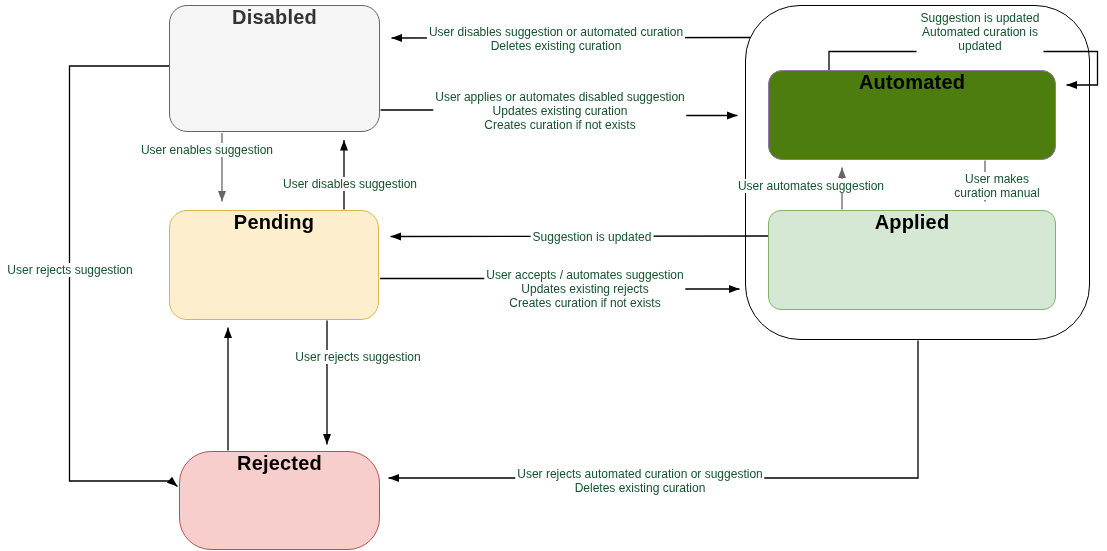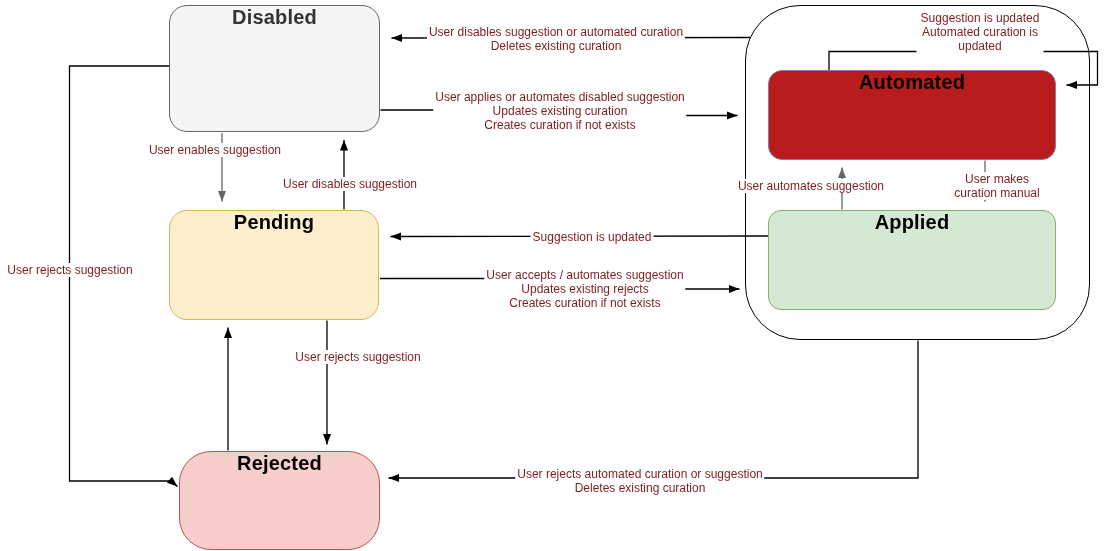--- a/index.html
+++ b/index.html
@@ -36,21 +36,21 @@
   #st-disabled  { left: 169px; top: 5px;   width: 211px; height: 127px; }
   #st-pending   { left: 169px; top: 210px; width: 210px; height: 110px; }
   #st-rejected  { left: 179px; top: 451px; width: 201px; height: 99px; border-radius: 32px;  }
   #st-automated { left: 768px; top: 70px;  width: 288px; height: 90px; border-radius: 14px; }
   #st-applied   { left: 768px; top: 210px; width: 288px; height: 100px; border-radius: 14px; }
   .edge-label {
     position: absolute;
     transform: translate(-50%, -50%);
     font-size: 12px;
     line-height: 14px;
-    color: #7f1d1d;
+    color: #14532d;
     text-align: center;
     white-space: pre-line;
     background: #ffffff;
     padding: 0 2px;
   }
 </style>
 </head>
 <body>
 
 <div class="canvas">
@@ -84,29 +84,29 @@
 
   <div class="state" id="st-disabled" style="background-color: rgb(245, 245, 245); border-color: rgb(102, 102, 102); color: rgb(51, 51, 51);">
     <span>Disabled</span>
   </div>
   <div class="state" id="st-pending" style="background-color: rgb(253, 238, 205); border-color: rgb(214, 182, 86); color: rgb(0, 0, 0);">
     <span>Pending</span>
   </div>
   <div class="state" id="st-rejected" style="background-color: rgb(248, 206, 204); border-color: rgb(184, 84, 80); color: rgb(0, 0, 0);">
     <span>Rejected</span>
   </div>
-  <div class="state" id="st-automated" style="background-color: #b91c1c; border-color: rgb(150, 115, 166); color: rgb(0, 0, 0);">
+  <div class="state" id="st-automated" style="background-color: #4d7c0f; border-color: rgb(150, 115, 166); color: rgb(0, 0, 0);">
     <span>Automated</span>
   </div>
   <div class="state" id="st-applied" style="background-color: rgb(213, 232, 212); border-color: rgb(130, 179, 102); color: rgb(0, 0, 0); border-radius: 13px;">
     <span>Applied</span>
   </div>
 
   <div class="edge-label" style="left:70px; top:270px;">User rejects suggestion</div>
-  <div class="edge-label" style="left:215px; top:150px;">User enables suggestion</div>
+  <div class="edge-label" style="left:207px; top:150px;">User enables suggestion</div>
   <div class="edge-label" style="left:350px; top:184px;">User disables suggestion</div>
   <div class="edge-label" style="left:556px; top:39px;">User disables suggestion or automated curation
 Deletes existing curation</div>
   <div class="edge-label" style="left:560px; top:111px;">User applies or automates disabled suggestion
 Updates existing curation
 Creates curation if not exists</div>
   <div class="edge-label" style="left:592px; top:237px;">Suggestion is updated</div>
   <div class="edge-label" style="left:585px; top:289px;">User accepts / automates suggestion
 Updates existing rejects
 Creates curation if not exists</div>

